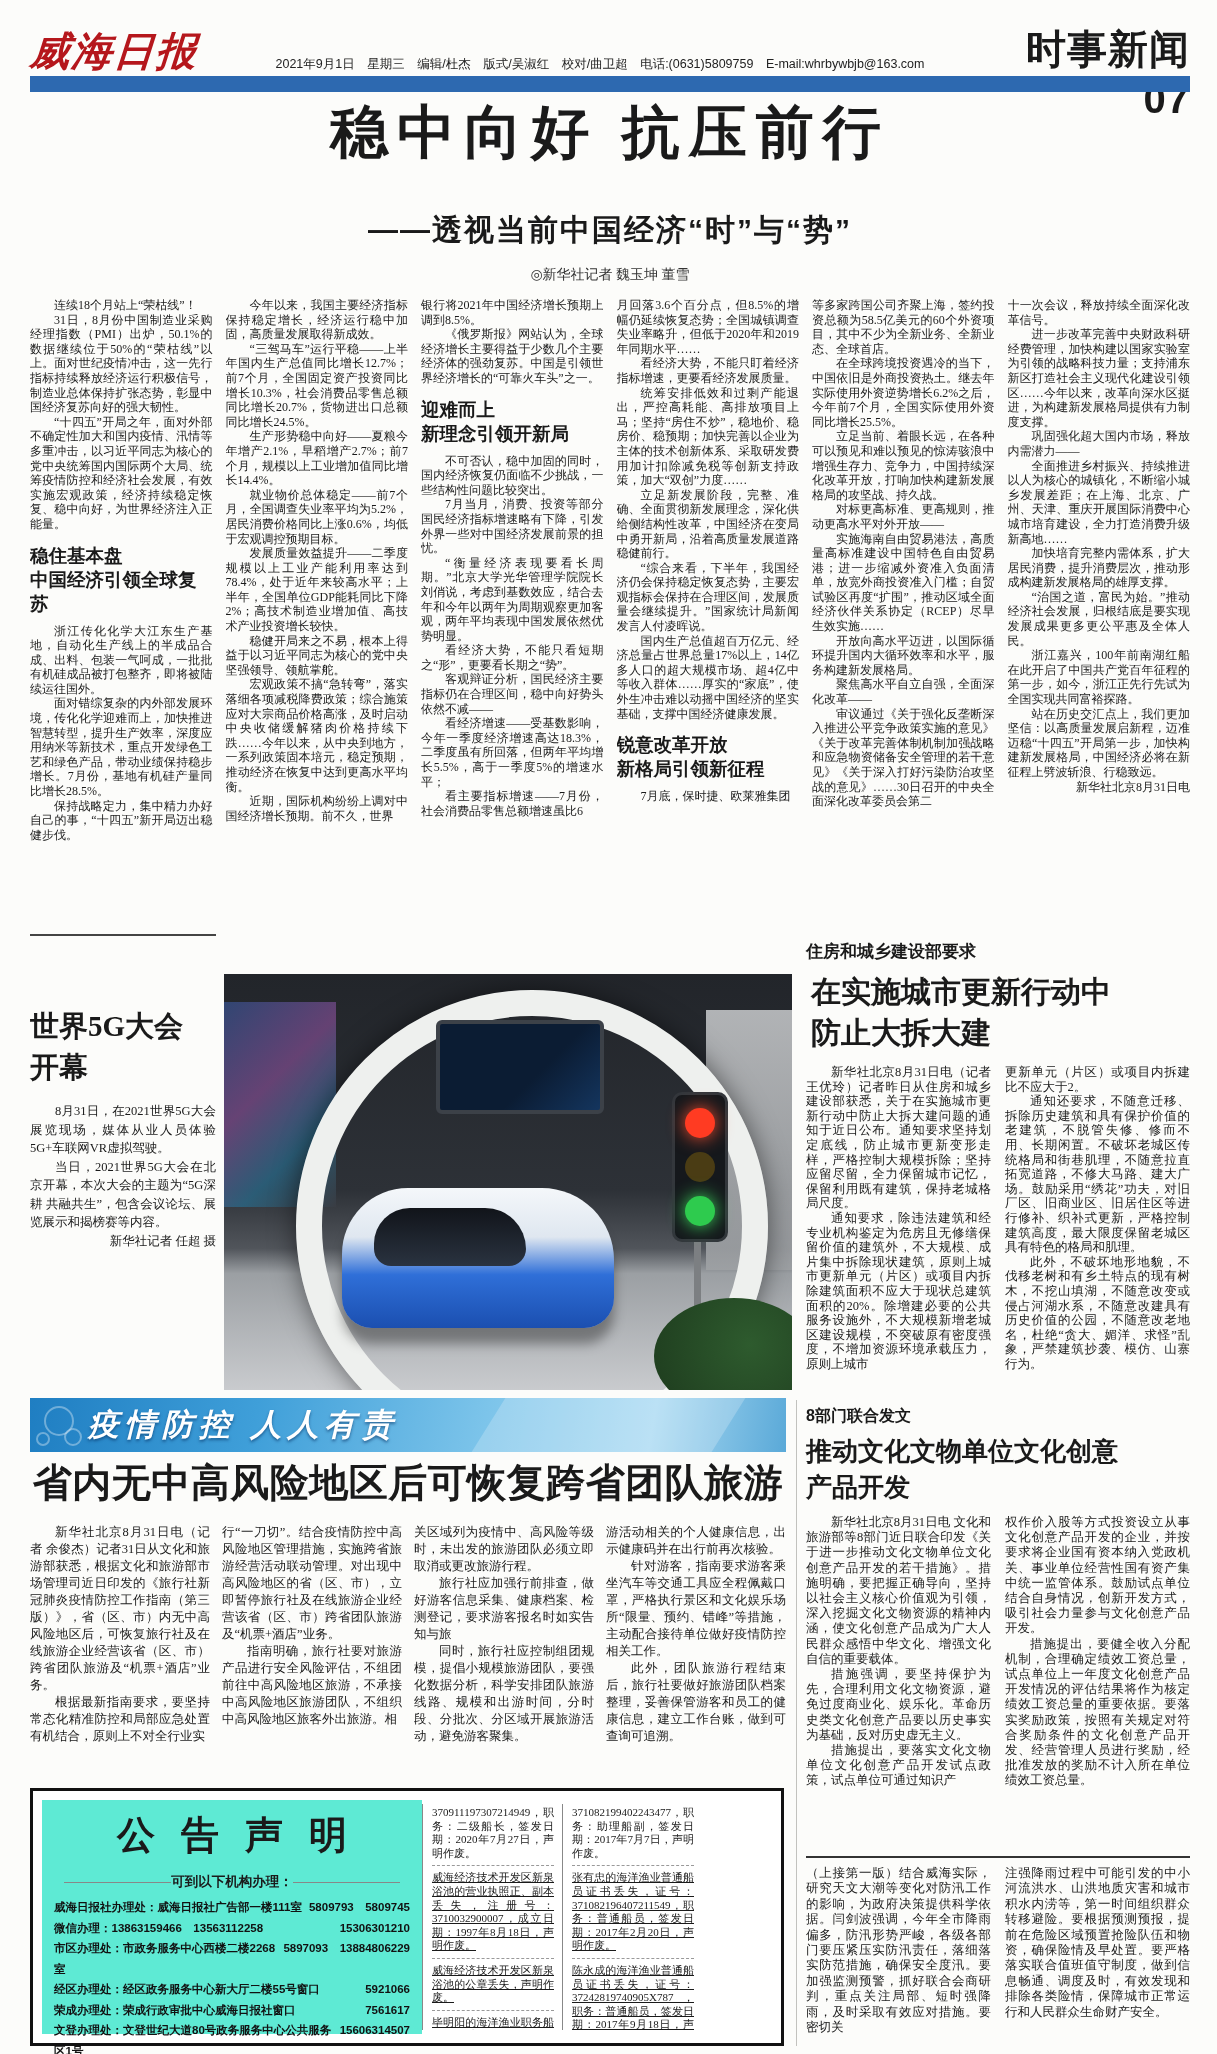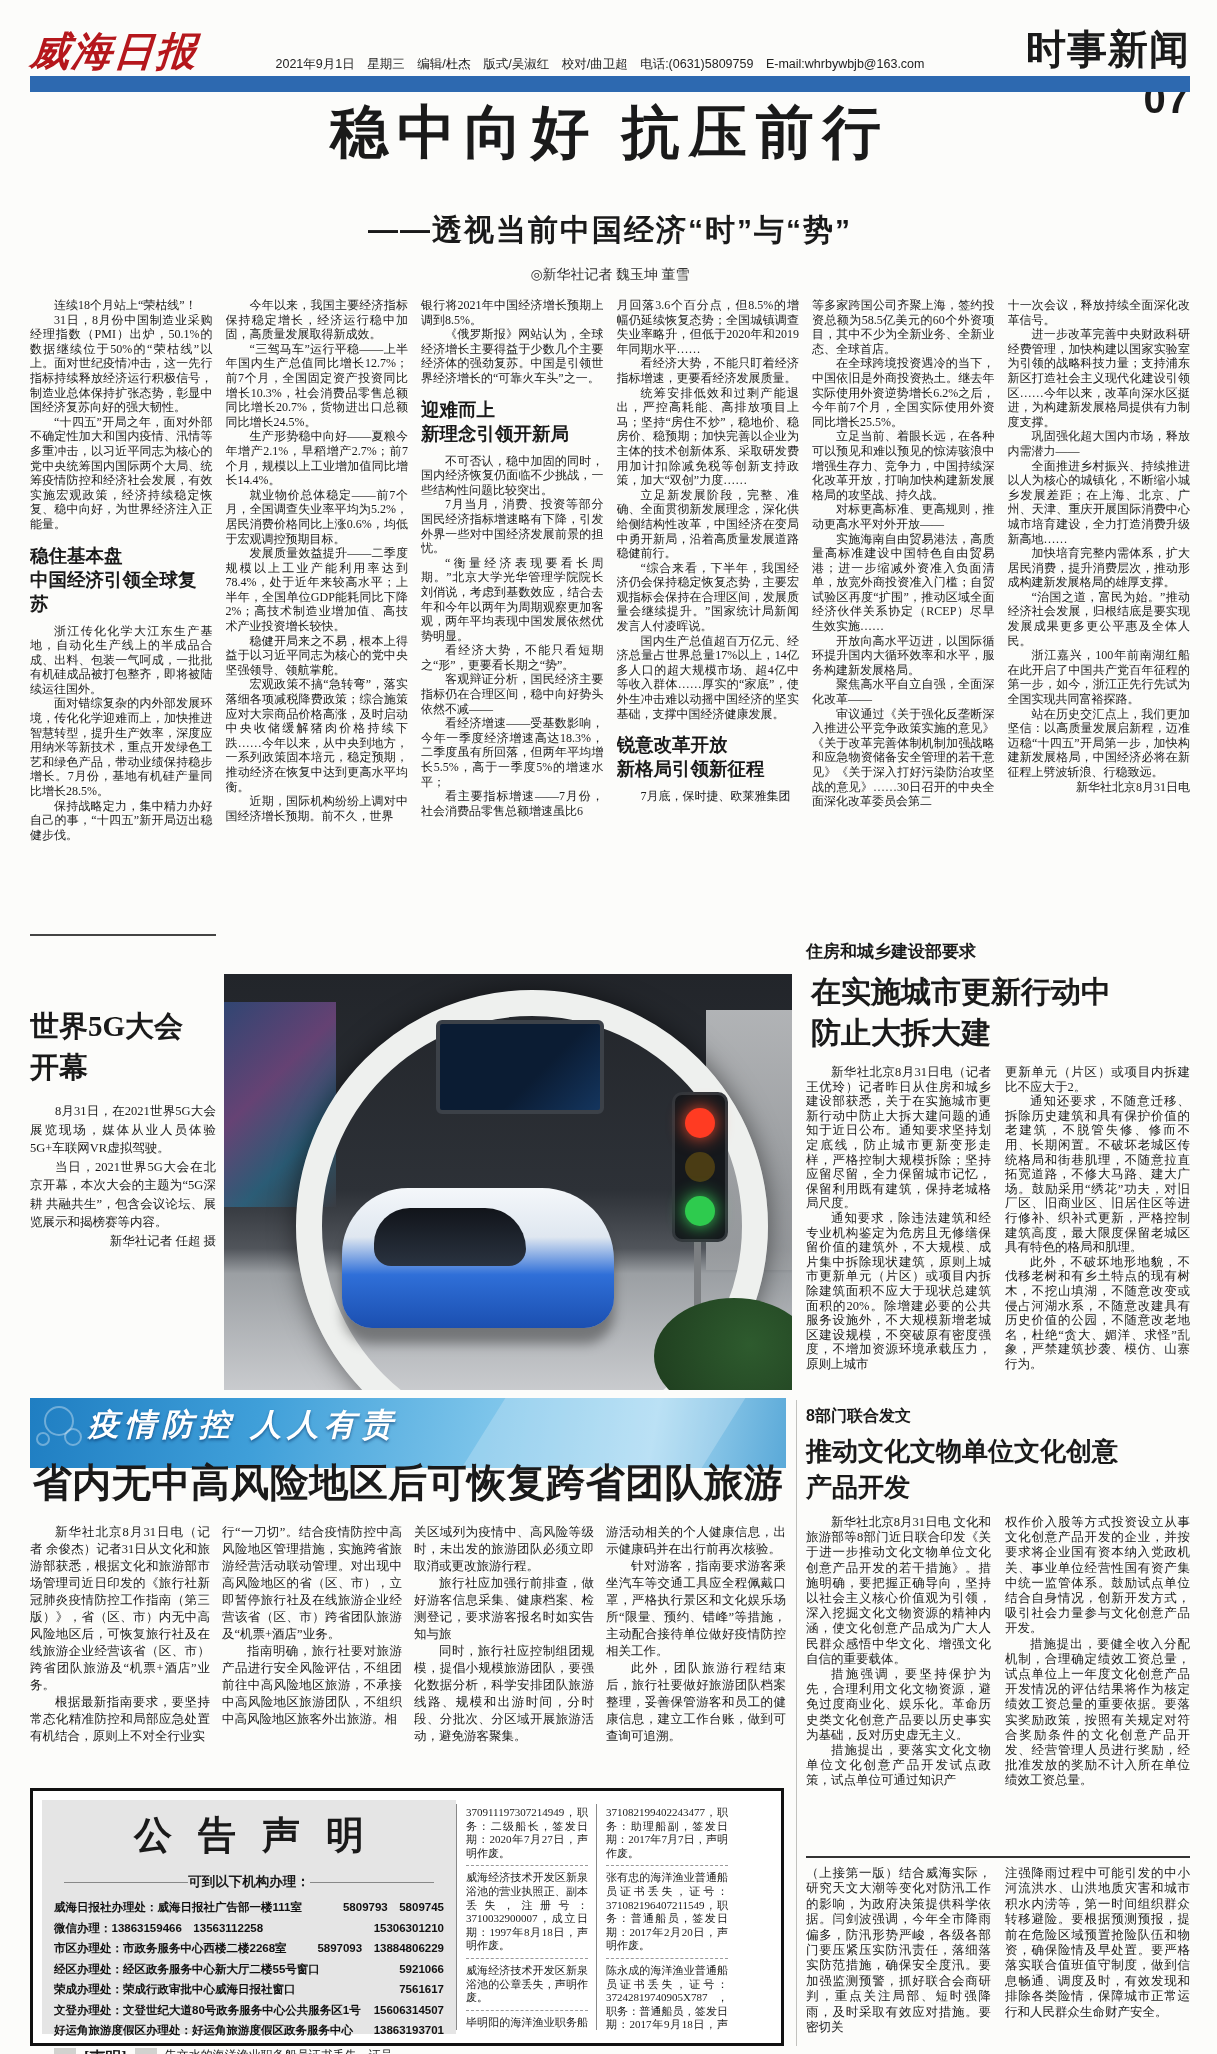--- a/index.html
+++ b/index.html
@@ -59,21 +59,21 @@
   .p-plant{position:absolute;right:-22px;bottom:-24px;width:160px;height:116px;border-radius:50%;
            background:radial-gradient(circle at 60% 40%,#2e5b2e,#1d3a1d);}
 
   .housing{left:806px;top:940px;width:384px;}
   .housing-kicker{font-size:17px;font-weight:bold;margin:0 0 8px 0;}
   .housing-headline{font-size:30px;font-weight:bold;line-height:41px;white-space:pre-line;margin:5px;}
   .housing-cols{margin-top:12px;display:flex;gap:14px;height:320px;}
   .housing-cols .col{flex:1;overflow:hidden;text-align:justify;font-size:12.5px;line-height:14.6px;}
 
   
-  .banner{left:30px;top:1398px;width:756px;height:70px;overflow:hidden;
+  .banner{left:30px;top:1398px;width:756px;height:54px;overflow:hidden;
           background:linear-gradient(100deg,#1f7ec2 0%,#3f9fd9 30%,#7cc4ea 60%,#a8d9f2 82%,#5aa9d8 100%);}
   .banner:after{content:"";position:absolute;right:60px;top:-34px;width:240px;height:130px;
                 background:rgba(255,255,255,.22);transform:skewX(-32deg);}
   .banner .m{position:absolute;border:2px solid rgba(255,255,255,.35);border-radius:50%;}
   .banner-text{position:absolute;left:58px;top:0;line-height:54px;font-size:31px;font-weight:bold;font-style:italic;
                color:#fff;letter-spacing:6px;text-shadow:0 2px 3px rgba(0,40,90,.55);}
   .travel-headline{left:30px;top:1456px;width:756px;text-align:center;font-size:39px;font-weight:bold;letter-spacing:0.5px;}
   .travel-cols{left:30px;top:1524px;width:756px;height:250px;display:flex;gap:12px;}
   .travel-cols .col{flex:1;overflow:hidden;text-align:justify;font-size:12.5px;line-height:17px;}
 
@@ -85,35 +85,35 @@
   .culture-headline{font-size:26px;font-weight:bold;line-height:36px;white-space:pre-line;margin:0;}
   .culture-cols{margin-top:10px;display:flex;gap:14px;height:332px;}
   .culture-cols .col{flex:1;overflow:hidden;text-align:justify;font-size:12.5px;line-height:15.2px;}
   .cont-rule{left:806px;top:1856px;width:384px;height:2px;background:#333;}
   .continued{left:806px;top:1866px;width:384px;height:182px;display:flex;gap:14px;}
   .continued .col{flex:1;overflow:hidden;text-align:justify;font-size:12.5px;line-height:15.4px;}
 
   
   .notice-box{left:30px;top:1788px;width:754px;height:258px;border:3px solid #111;background:#fff;
               box-sizing:border-box;display:flex;padding:9px;}
-  .nb-left{width:414px;box-sizing:border-box;background:#e5e5e5;padding:6px 12px;}
+  .nb-left{width:380px;box-sizing:border-box;background:#5eead4;padding:6px 12px;}
   .nb-title{text-align:center;font-size:38px;font-weight:bold;letter-spacing:26px;text-indent:26px;margin:4px 0 2px 0;}
   .nb-sub{display:flex;align-items:center;margin:12px 10px 6px 10px;}
   .nb-sub .line{flex:1;height:1px;background:#888;}
   .nb-sub .txt{font-size:13.5px;font-weight:bold;}
   .agency-row{display:flex;justify-content:space-between;font-family:"Liberation Sans","DejaVu Sans",sans-serif;
               font-size:11.5px;line-height:20.5px;font-weight:bold;color:#111;}
   .agency-phones{white-space:nowrap;}
   .nb-statement{display:flex;align-items:flex-start;gap:8px;margin-top:7px;}
   .nb-sq{width:22px;height:22px;background:#d2d2cf;flex:0 0 auto;}
   .nb-stlabel{font-size:16px;font-weight:bold;white-space:nowrap;}
   .nb-sttext{font-size:12px;line-height:15px;width:240px;}
   .notice-col{width:140px;box-sizing:border-box;border-left:1.5px solid #888;margin:4px 0;
               padding:2px 8px 0 9px;font-size:11px;line-height:13.6px;text-align:justify;overflow:hidden;}
-  .notice-col .para + .para{border-top:1px dashed #999;margin-top:5px;padding-top:5px;}
+  .notice-col .para + .para{border-top:1px dashed #999;margin-top:5px;padding-top:5px;text-decoration:underline;}
 </style>
 </head>
 <body>
 
 <div class="page">
 
   <div class="abs masthead">威海日报</div>
   <div class="abs dateline sans">2021年9月1日　星期三　编辑/杜杰　版式/吴淑红　校对/曲卫超　电话:(0631)5809759　E-mail:whrbywbjb@163.com</div>
   <div class="abs section-title sans">时事新闻 07</div>
   <div class="abs head-bar"></div>

